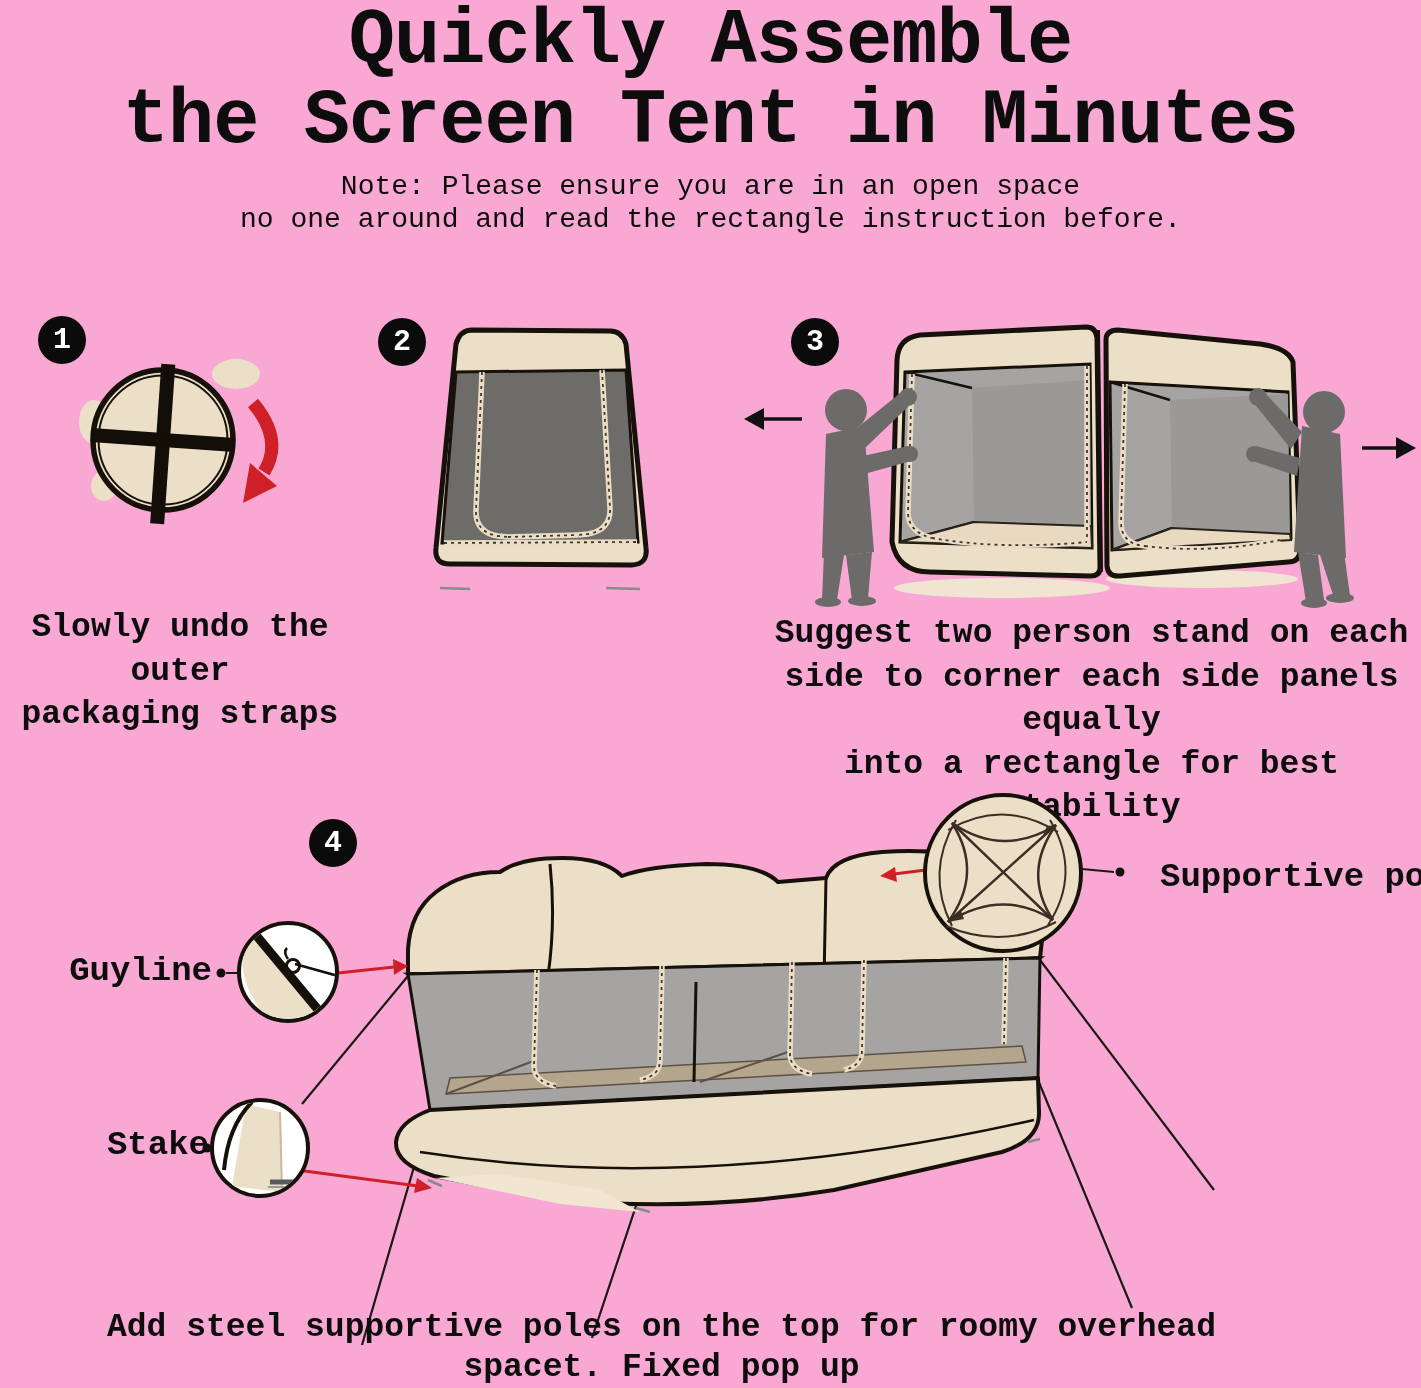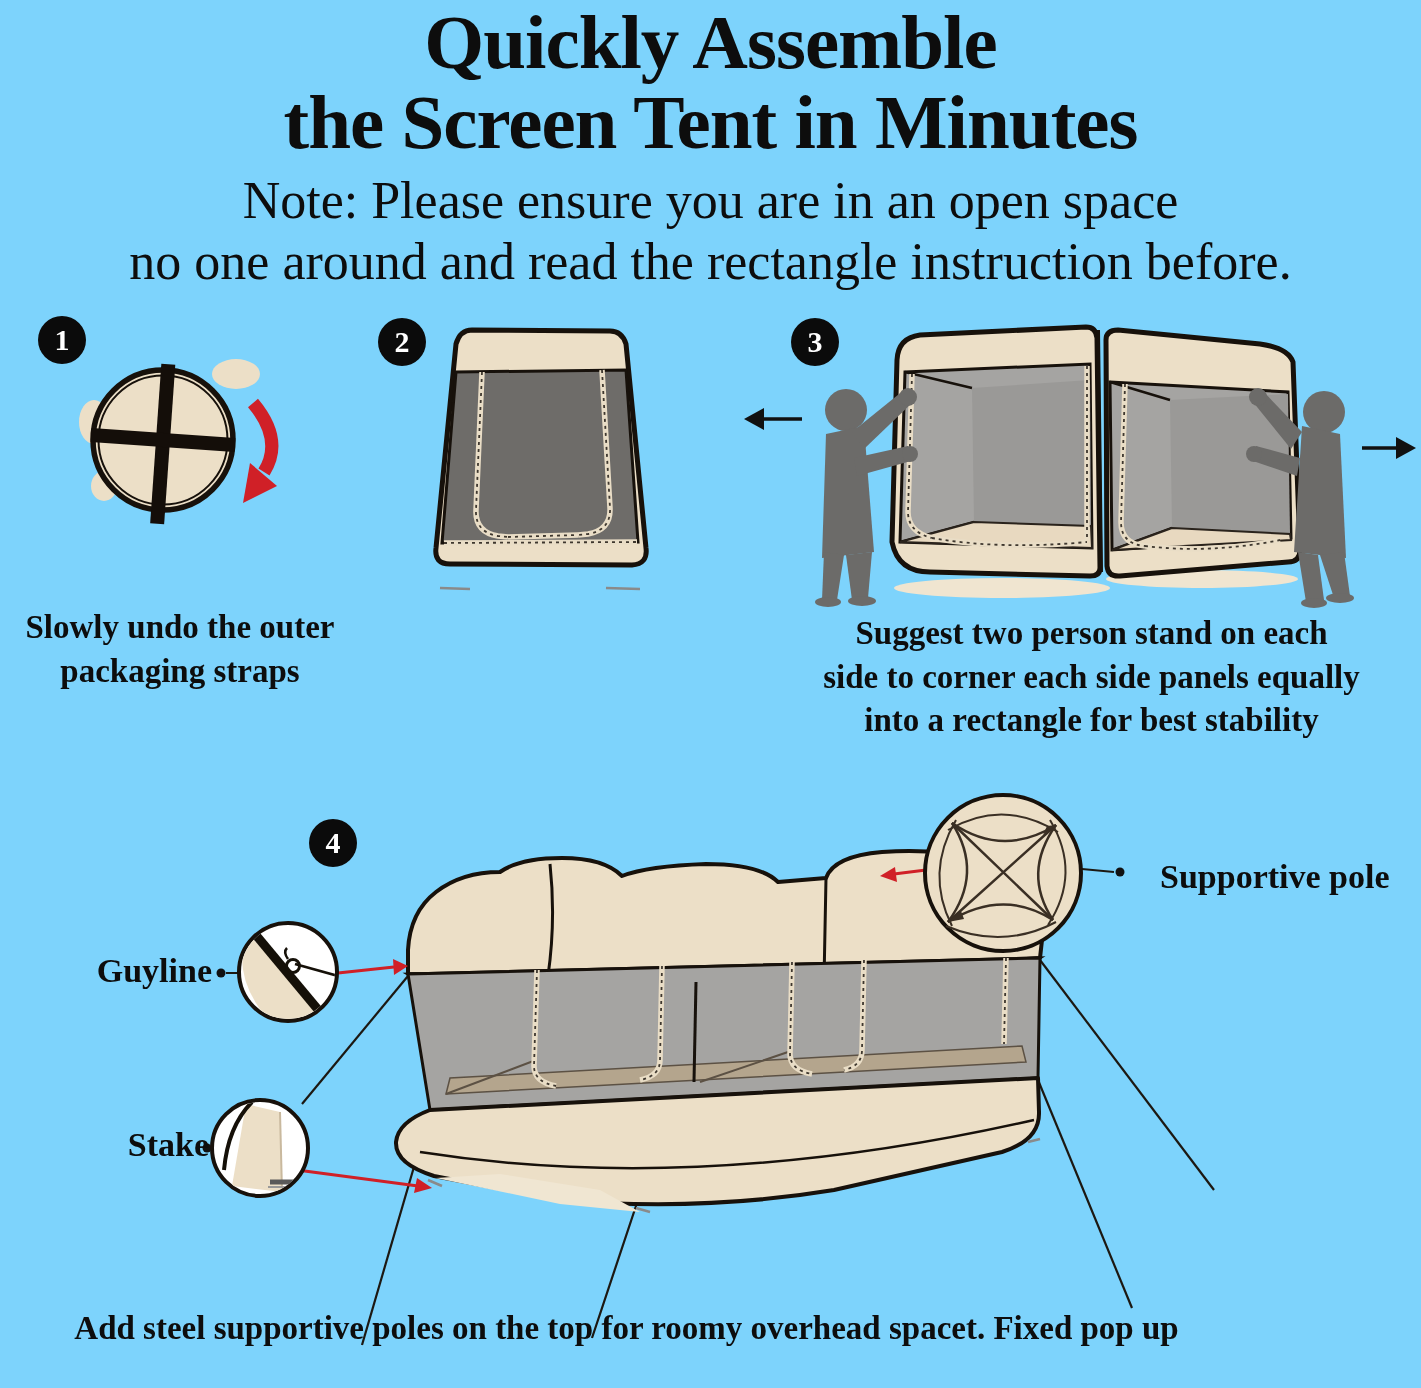--- a/index.html
+++ b/index.html
@@ -1,31 +1,31 @@
 <!DOCTYPE html>
 <html style="--cream: #ecdfc7; --cream-dark: #a1937f; --mesh-light: #a5a4a2; --mesh-dark: #6e6c69; --outline: #17110b; --accent-red: #d02027; --person: #6c6b69;"><head>
 <meta charset="utf-8">
 <style>
   :root{
     --cream:#ecdfc7; --cream-dark:#a1937f; --mesh-light:#a5a4a2; --mesh-dark:#6e6c69;
     --outline:#17110b; --accent-red:#d02027; --person:#6c6b69;
   }
   html,body{margin:0;padding:0;background:#ffffff;}
-  #page{position:relative;width:1421px;height:1388px;background:#7dd3fc;overflow:hidden;
-        font-family:Liberation Serif, serif;color:#0d0d0d;}
+  #page{position:relative;width:1421px;height:1388px;background:#f9a8d4;overflow:hidden;
+        font-family:Liberation Mono, monospace;color:#0d0d0d;}
   .abs{position:absolute;}
   .center{text-align:center;}
   #title{left:0;top:2px;width:1421px;font-size:77px;font-weight:700;line-height:1.04;letter-spacing:-1px;}
-  #note{left:0;top:170px;width:1421px;font-size:52px;font-weight:400;line-height:1.18;}
+  #note{left:0;top:170px;width:1421px;font-size:28px;font-weight:400;line-height:1.18;}
   .badge{position:absolute;width:48px;height:48px;border-radius:50%;background:#0b0b0b;color:#fff;
          font-weight:700;font-size:30px;display:flex;align-items:center;justify-content:center;}
   .caption{font-size:33px;font-weight:700;line-height:1.32;}
   .lbl{font-size:34px;font-weight:700;white-space:nowrap;}
   .line{display:block;}
-  #footer{left:0;top:1308px;width:1253px;font-size:33px;font-weight:700;line-height:1.22;z-index:5;}
+  #footer{left:0;top:1308px;width:1253px;font-size:33px;font-weight:700;line-height:1.22;z-index:5;padding-left:35px;}
   svg{position:absolute;overflow:visible;}
   
   .f-cream{fill:var(--cream);} .f-creamdark{fill:var(--cream-dark);}
   .f-mesh{fill:var(--mesh-light);} .f-meshdark{fill:var(--mesh-dark);}
   .s-out{stroke:var(--outline);} .nofill{fill:none;}
   .person{fill:var(--person);}
   .red-l{stroke:var(--accent-red);} .red-f{fill:var(--accent-red);}
   .zipbase{stroke:#e9ddc6;stroke-width:5.5;fill:none;}
   .zipdash{stroke:#3e372e;stroke-width:1.8;fill:none;stroke-dasharray:3 4;}
   .guy{stroke:#1c1812;stroke-width:2.2;}

